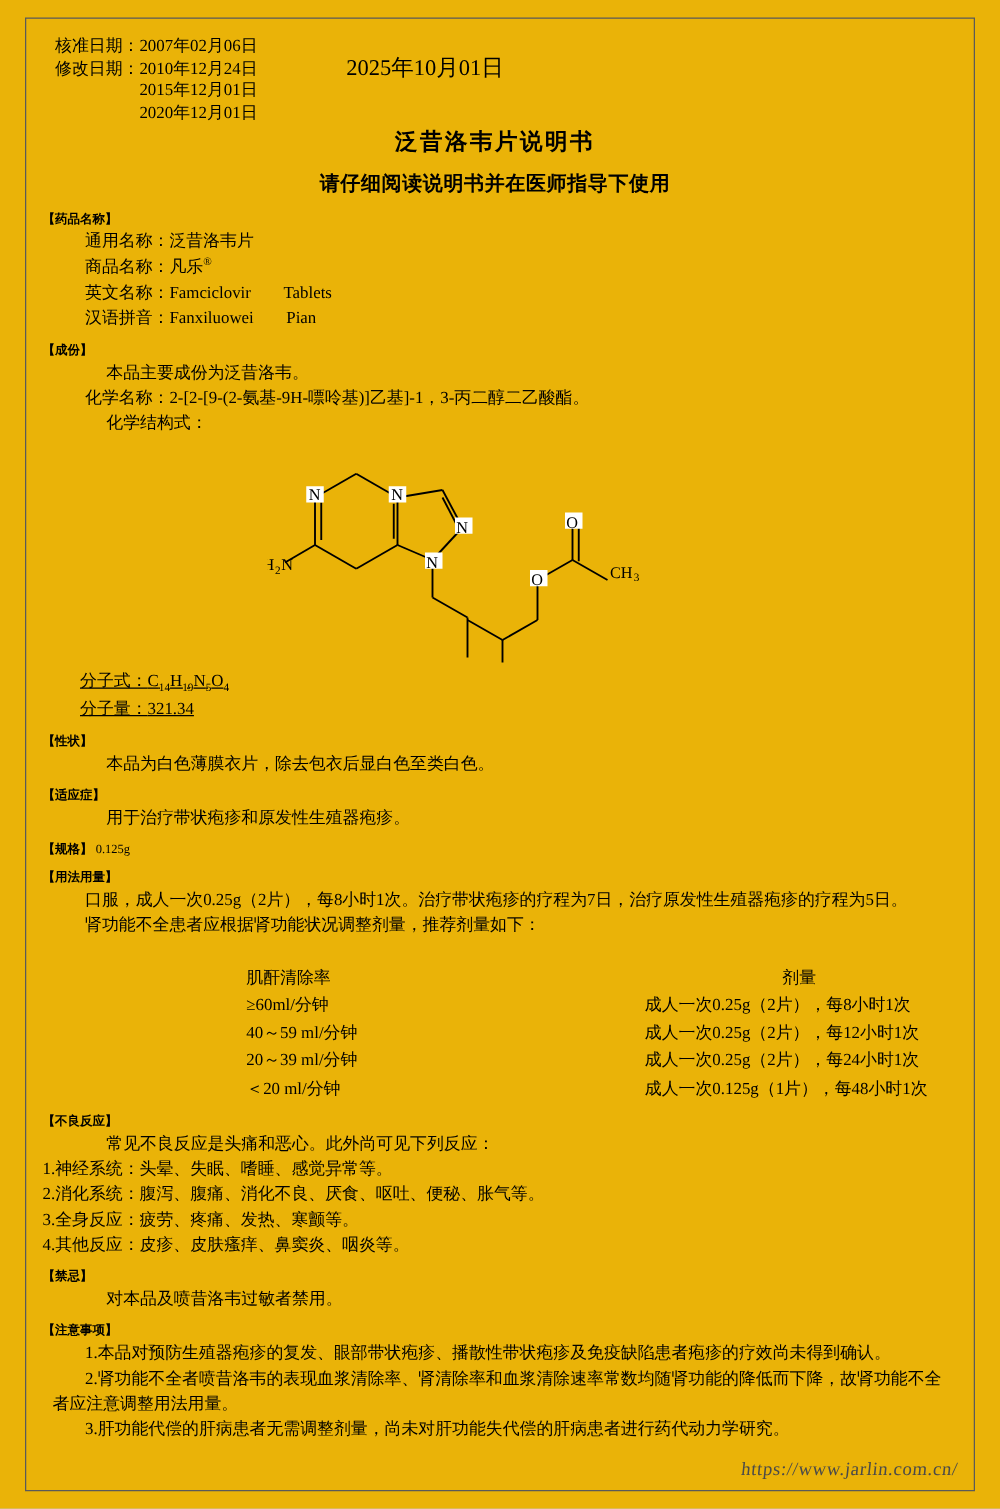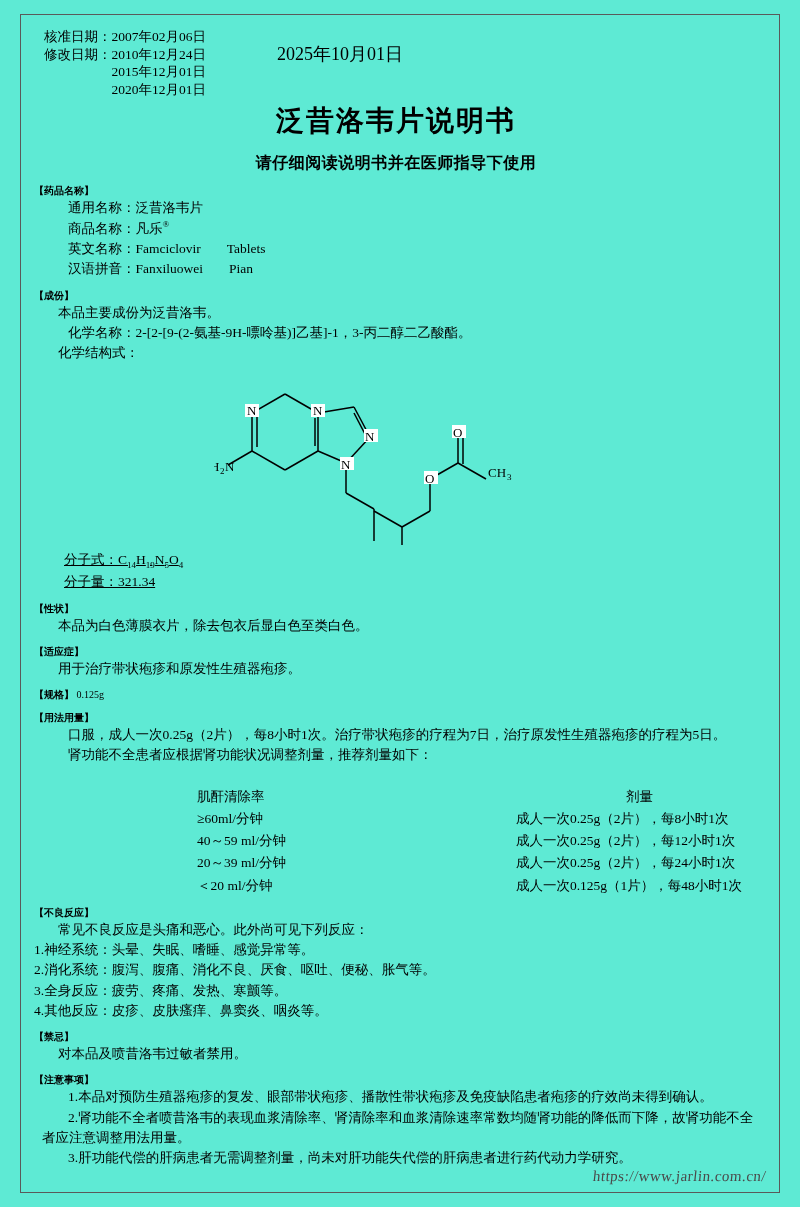--- a/index.html
+++ b/index.html
@@ -10,21 +10,21 @@
   body {
     width: 800px;
     height: 1207px;
     font-family: "Liberation Serif", "DejaVu Serif", serif;
     color: #000;
   }
   .page {
     position: relative;
     width: 800px;
     height: 1207px;
-    background: #5eead4;
+    background: #eab308;
     box-sizing: border-box;
     overflow: hidden;
   }
   .frame {
     position: absolute;
     left: 20px;
     top: 14px;
     right: 20px;
     bottom: 14px;
     border: 1px solid #5a5a5a;
@@ -57,41 +57,41 @@
     position: absolute;
     left: 243px;
     top: 17.5px;
     font-size: 18px;
     line-height: 17.5px;
     white-space: nowrap;
   }
 
   .title {
     text-align: center;
-    font-size: 28px;
+    font-size: 18px;
     font-weight: bold;
     letter-spacing: 2px;
     margin: -10px 0 0 0;
     font-family: Liberation Sans, sans-serif;
   }
   .subtitle {
     text-align: center;
     font-size: 16px;
     font-weight: bold;
     margin-top: 9px;
     letter-spacing: 0.5px;
   }
 
   .sec-head {
     margin-top: 8px;
     font-size: 10px;
     font-weight: bold;
   }
   .body-line {
-    margin-left: 24px;
+    margin-left: 51px;
     font-size: 13.5px;
     white-space: nowrap;
   }
   .body-para {
     margin-left: 34px;
     font-size: 13.5px;
   }
   .indent-para {
     text-indent: 26px;
     font-size: 13.5px;

